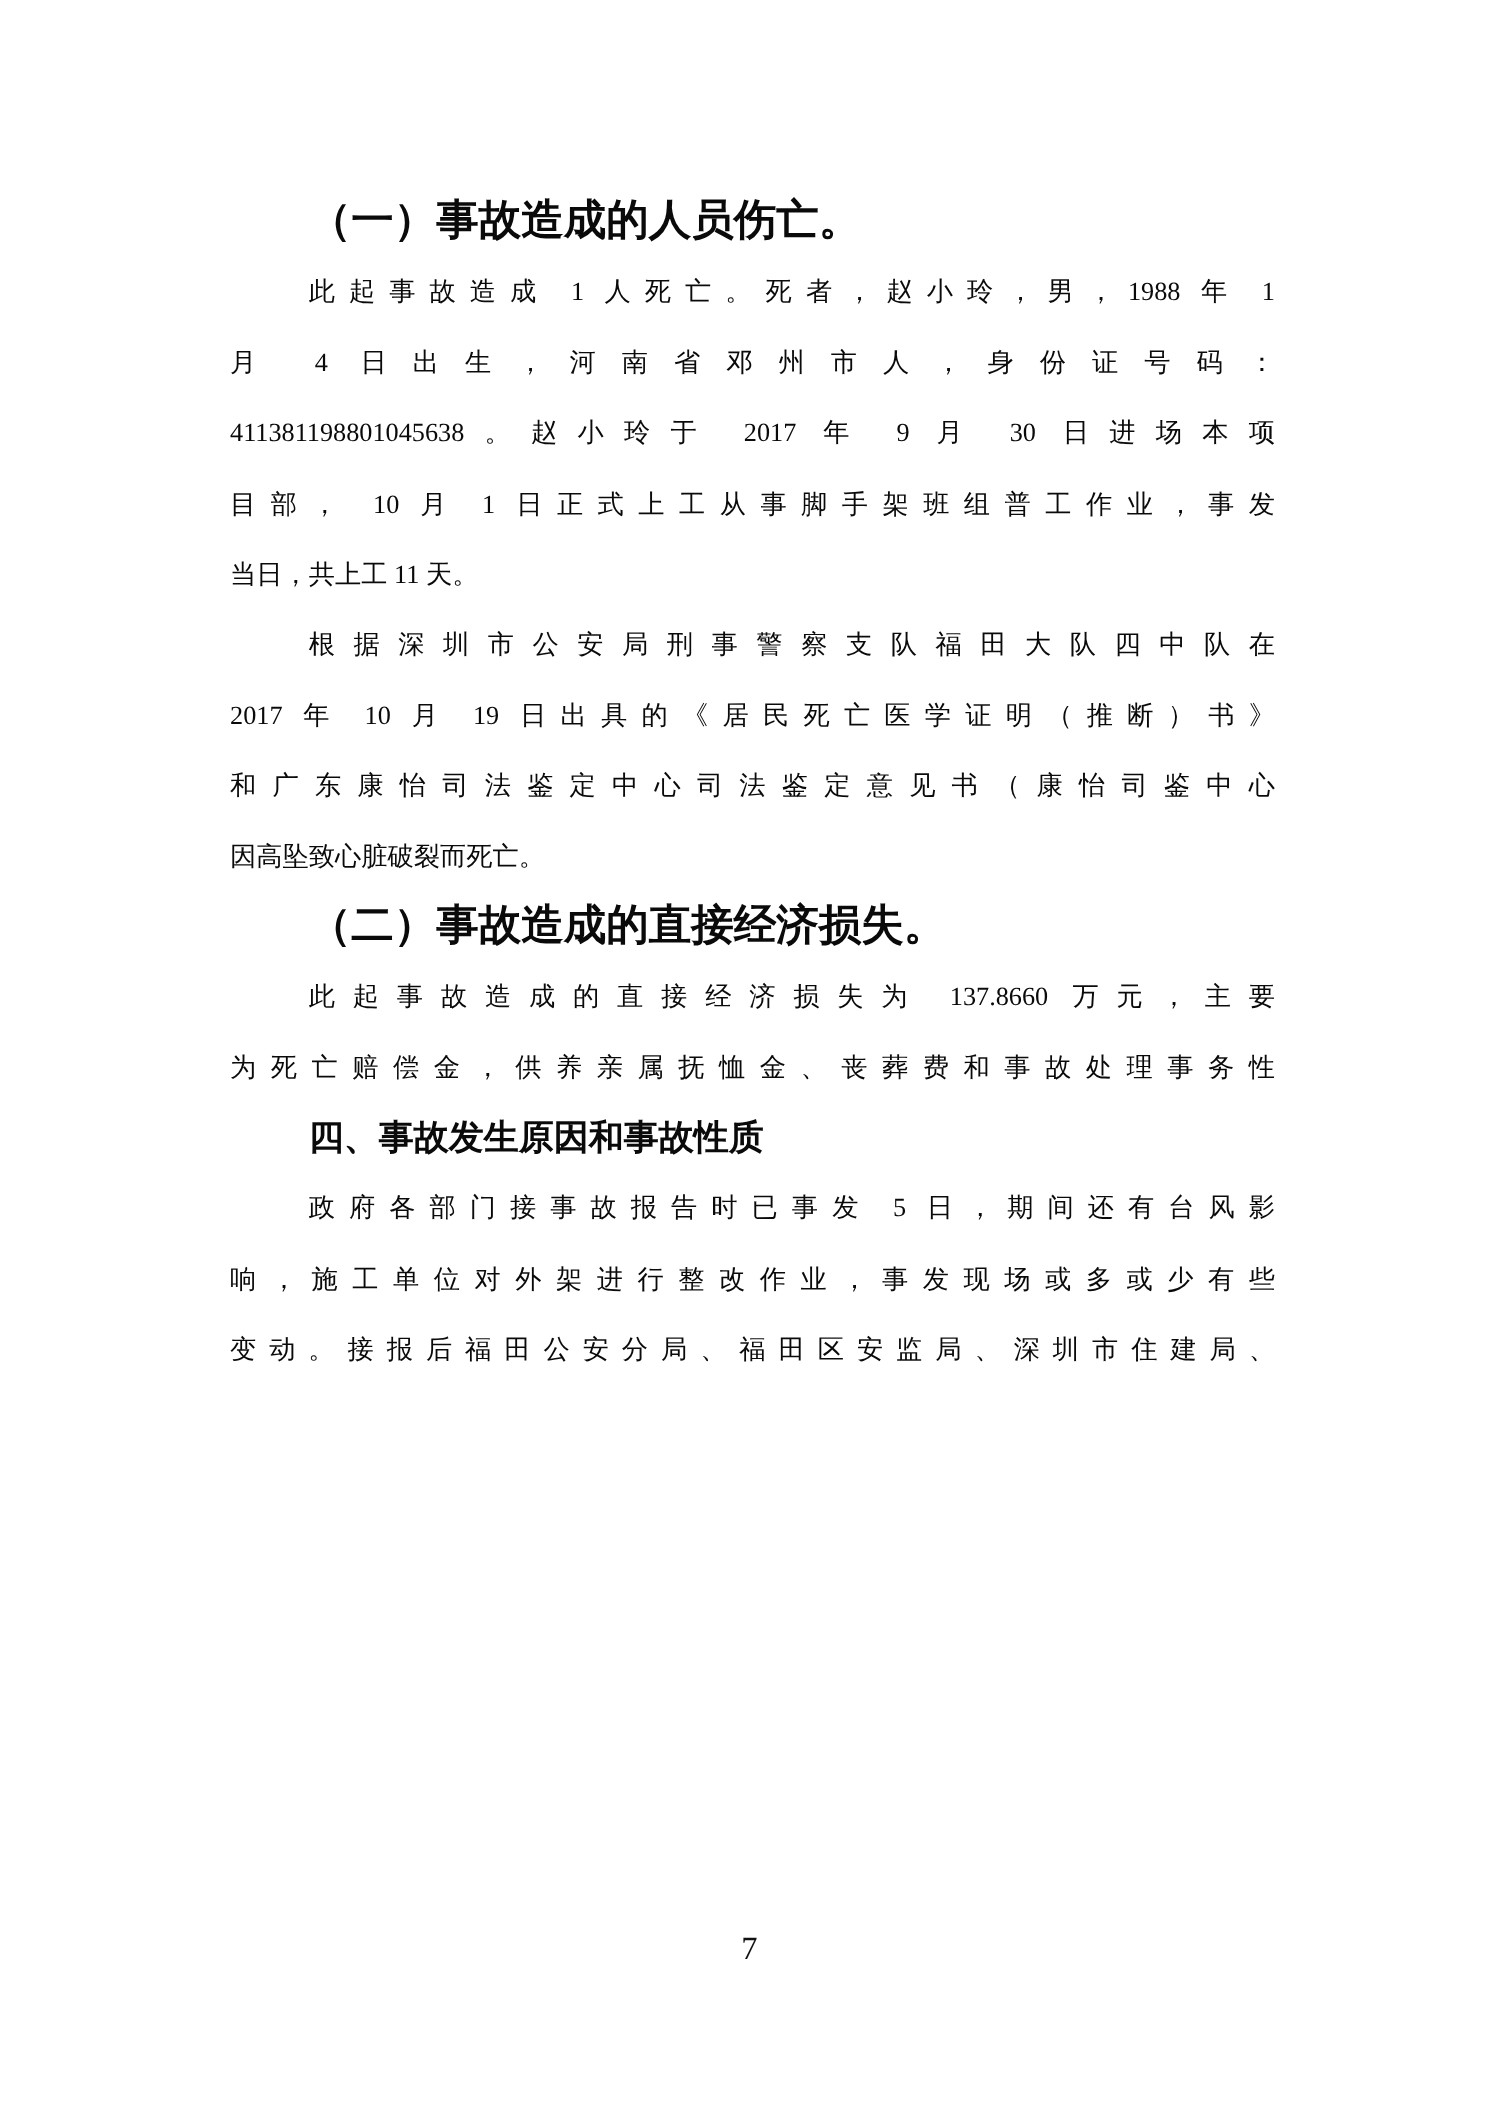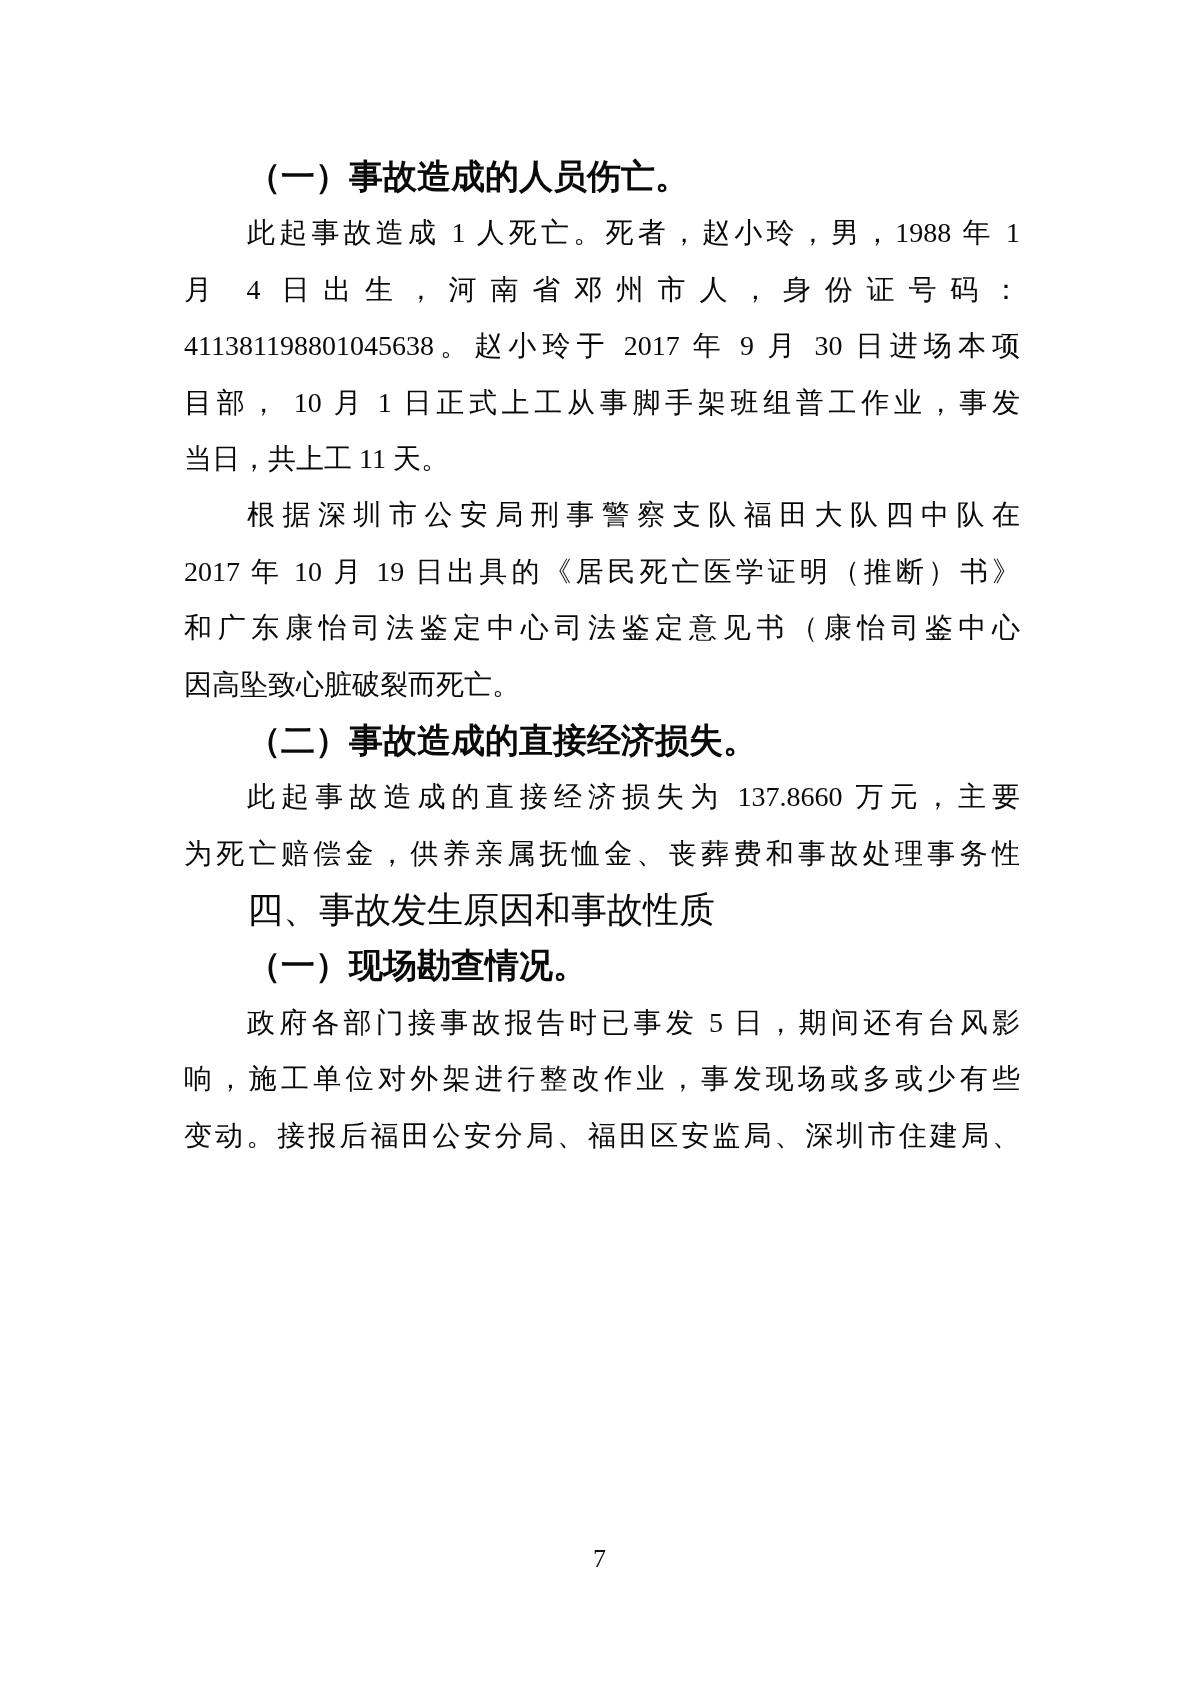--- a/index.html
+++ b/index.html
@@ -23,21 +23,21 @@
   }
   .doc-body {
     position: absolute;
     left: 184px;
     top: 149px;
     width: 836px;
   }
   .line {
     height: 56.4px;
     line-height: 56.4px;
-    font-size: 28px;
+    font-size: 21px;
     white-space: normal;
     word-break: keep-all;
     overflow: hidden;
   }
   .line.justify {
     text-align: justify;
     text-align-last: justify;
     text-justify: inter-character;
   }
   .line.left {
@@ -46,22 +46,22 @@
   }
   .line.indent {
     text-indent: 63px;
   }
   .line.h-sub {
     font-weight: bold;
     font-size: 34px;
     font-family: "Liberation Serif", "DejaVu Serif", serif;
   }
   .line.h-main {
-    font-weight: normal;
-    font-size: 36px;
+    font-weight: bold;
+    font-size: 28px;
     font-family: "Liberation Sans", "DejaVu Sans", sans-serif;
   }
   .footer {
     position: absolute;
     left: 0;
     top: 1544px;
     width: 1199px;
     text-align: center;
   }
   .page-num {
@@ -83,21 +83,20 @@
       <div class="line justify">目部， 10 月 1 日正式上工从事脚手架班组普工作业，事发</div>
       <div class="line left">当日，共上工 11 天。</div>
       <div class="line justify indent">根据深圳市公安局刑事警察支队福田大队四中队在</div>
       <div class="line justify">2017 年 10 月 19 日出具的《居民死亡医学证明（推断）书》</div>
       <div class="line justify">和广东康怡司法鉴定中心司法鉴定意见书（康怡司鉴中心</div>
       <div class="line left">因高坠致心脏破裂而死亡。</div>
       <div class="line h-sub left indent">（二）事故造成的直接经济损失。</div>
       <div class="line justify indent">此起事故造成的直接经济损失为 137.8660 万元，主要</div>
       <div class="line justify">为死亡赔偿金，供养亲属抚恤金、丧葬费和事故处理事务性</div>
       <div class="line h-main left indent">四、事故发生原因和事故性质</div>
-      <div class="line h-sub left indent">（一）现场勘查情况。</div>
       <div class="line justify indent">政府各部门接事故报告时已事发 5 日，期间还有台风影</div>
       <div class="line justify">响，施工单位对外架进行整改作业，事发现场或多或少有些</div>
       <div class="line justify">变动。接报后福田公安分局、福田区安监局、深圳市住建局、</div>
     </div>
   <div class="footer">
     <span class="page-num">7</span>
   </div>
 </div>
 
 </body></html>

